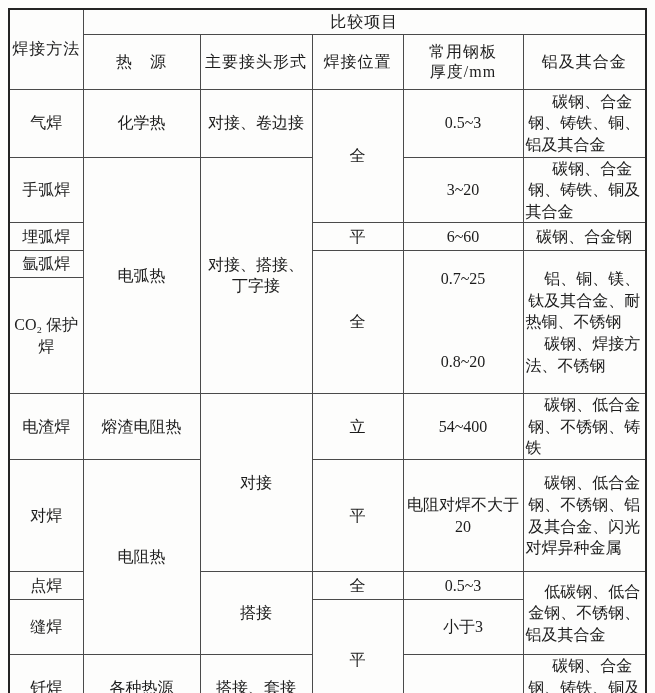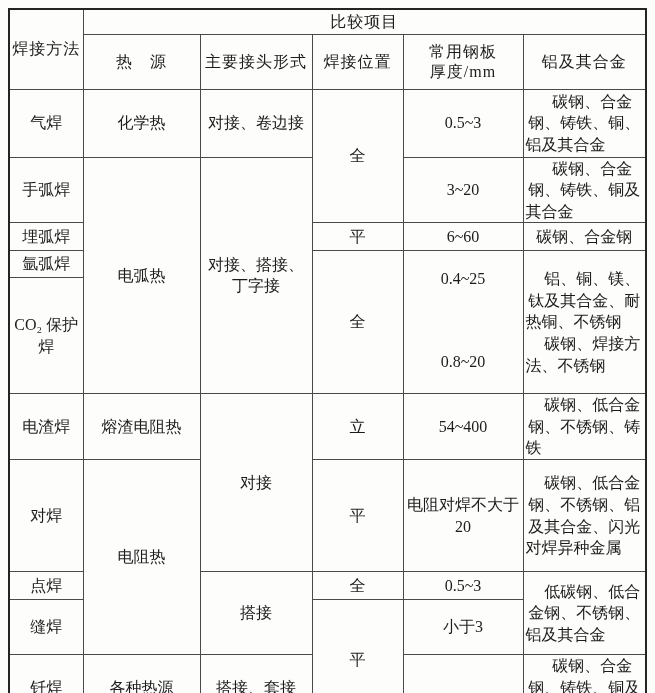--- a/index.html
+++ b/index.html
@@ -105,21 +105,21 @@
       <td>平</td>
       <td>6~60</td>
       <td>碳钢、合金钢</td>
     </tr>
 
     <tr style="height:27px">
       <td class="method">氩弧焊</td>
       <td rowspan="2">全</td>
       <td rowspan="2" class="rel">
         <div class="fill-col">
-          <div class="thk-line">0.4~25</div>
+          <div class="thk-line">0.7~25</div>
           <div class="thk-line">0.8~20</div>
         </div>
       </td>
       <td rowspan="2" class="mat">
         <div class="para">铝、铜、镁、钛及其合金、耐热铜、不锈钢</div>
         <div class="para">碳钢、焊接方法、不锈钢</div>
       </td>
     </tr>
 
     <tr style="height:116px">

